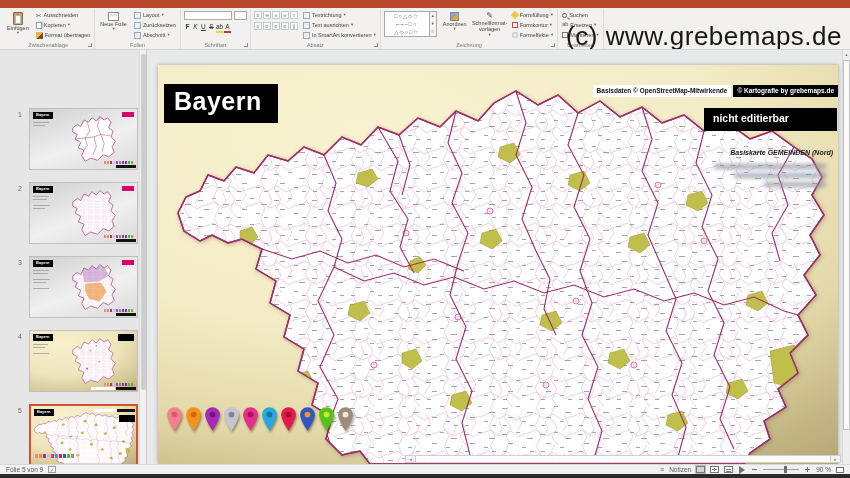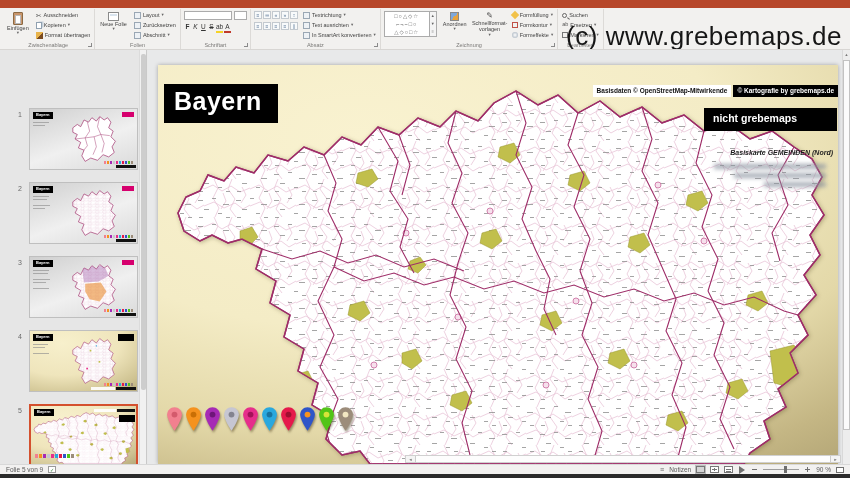--- a/index.html
+++ b/index.html
@@ -589,21 +589,21 @@
     </svg>
 
     <div class="slide-title">Bayern</div>
 
     <div class="credits">
       <span class="credit-osm">Basisdaten © OpenStreetMap-Mitwirkende</span>
       <span class="credit-carto">© Kartografie by grebemaps.de</span>
     </div>
 
     <div class="overlay-box">
-      <div><span class="u">nicht</span><span> grebemaps</span></div>
+      <div><span class="u">nicht</span><span> editierbar</span></div>
     </div>
 
     <div class="subtitle">Basiskarte GEMEINDEN (Nord)</div>
 
     <div class="blurlines">
       <div class="bl1"></div>
         <div class="bl2"></div>
         <div class="bl3"></div>
     </div>
 

